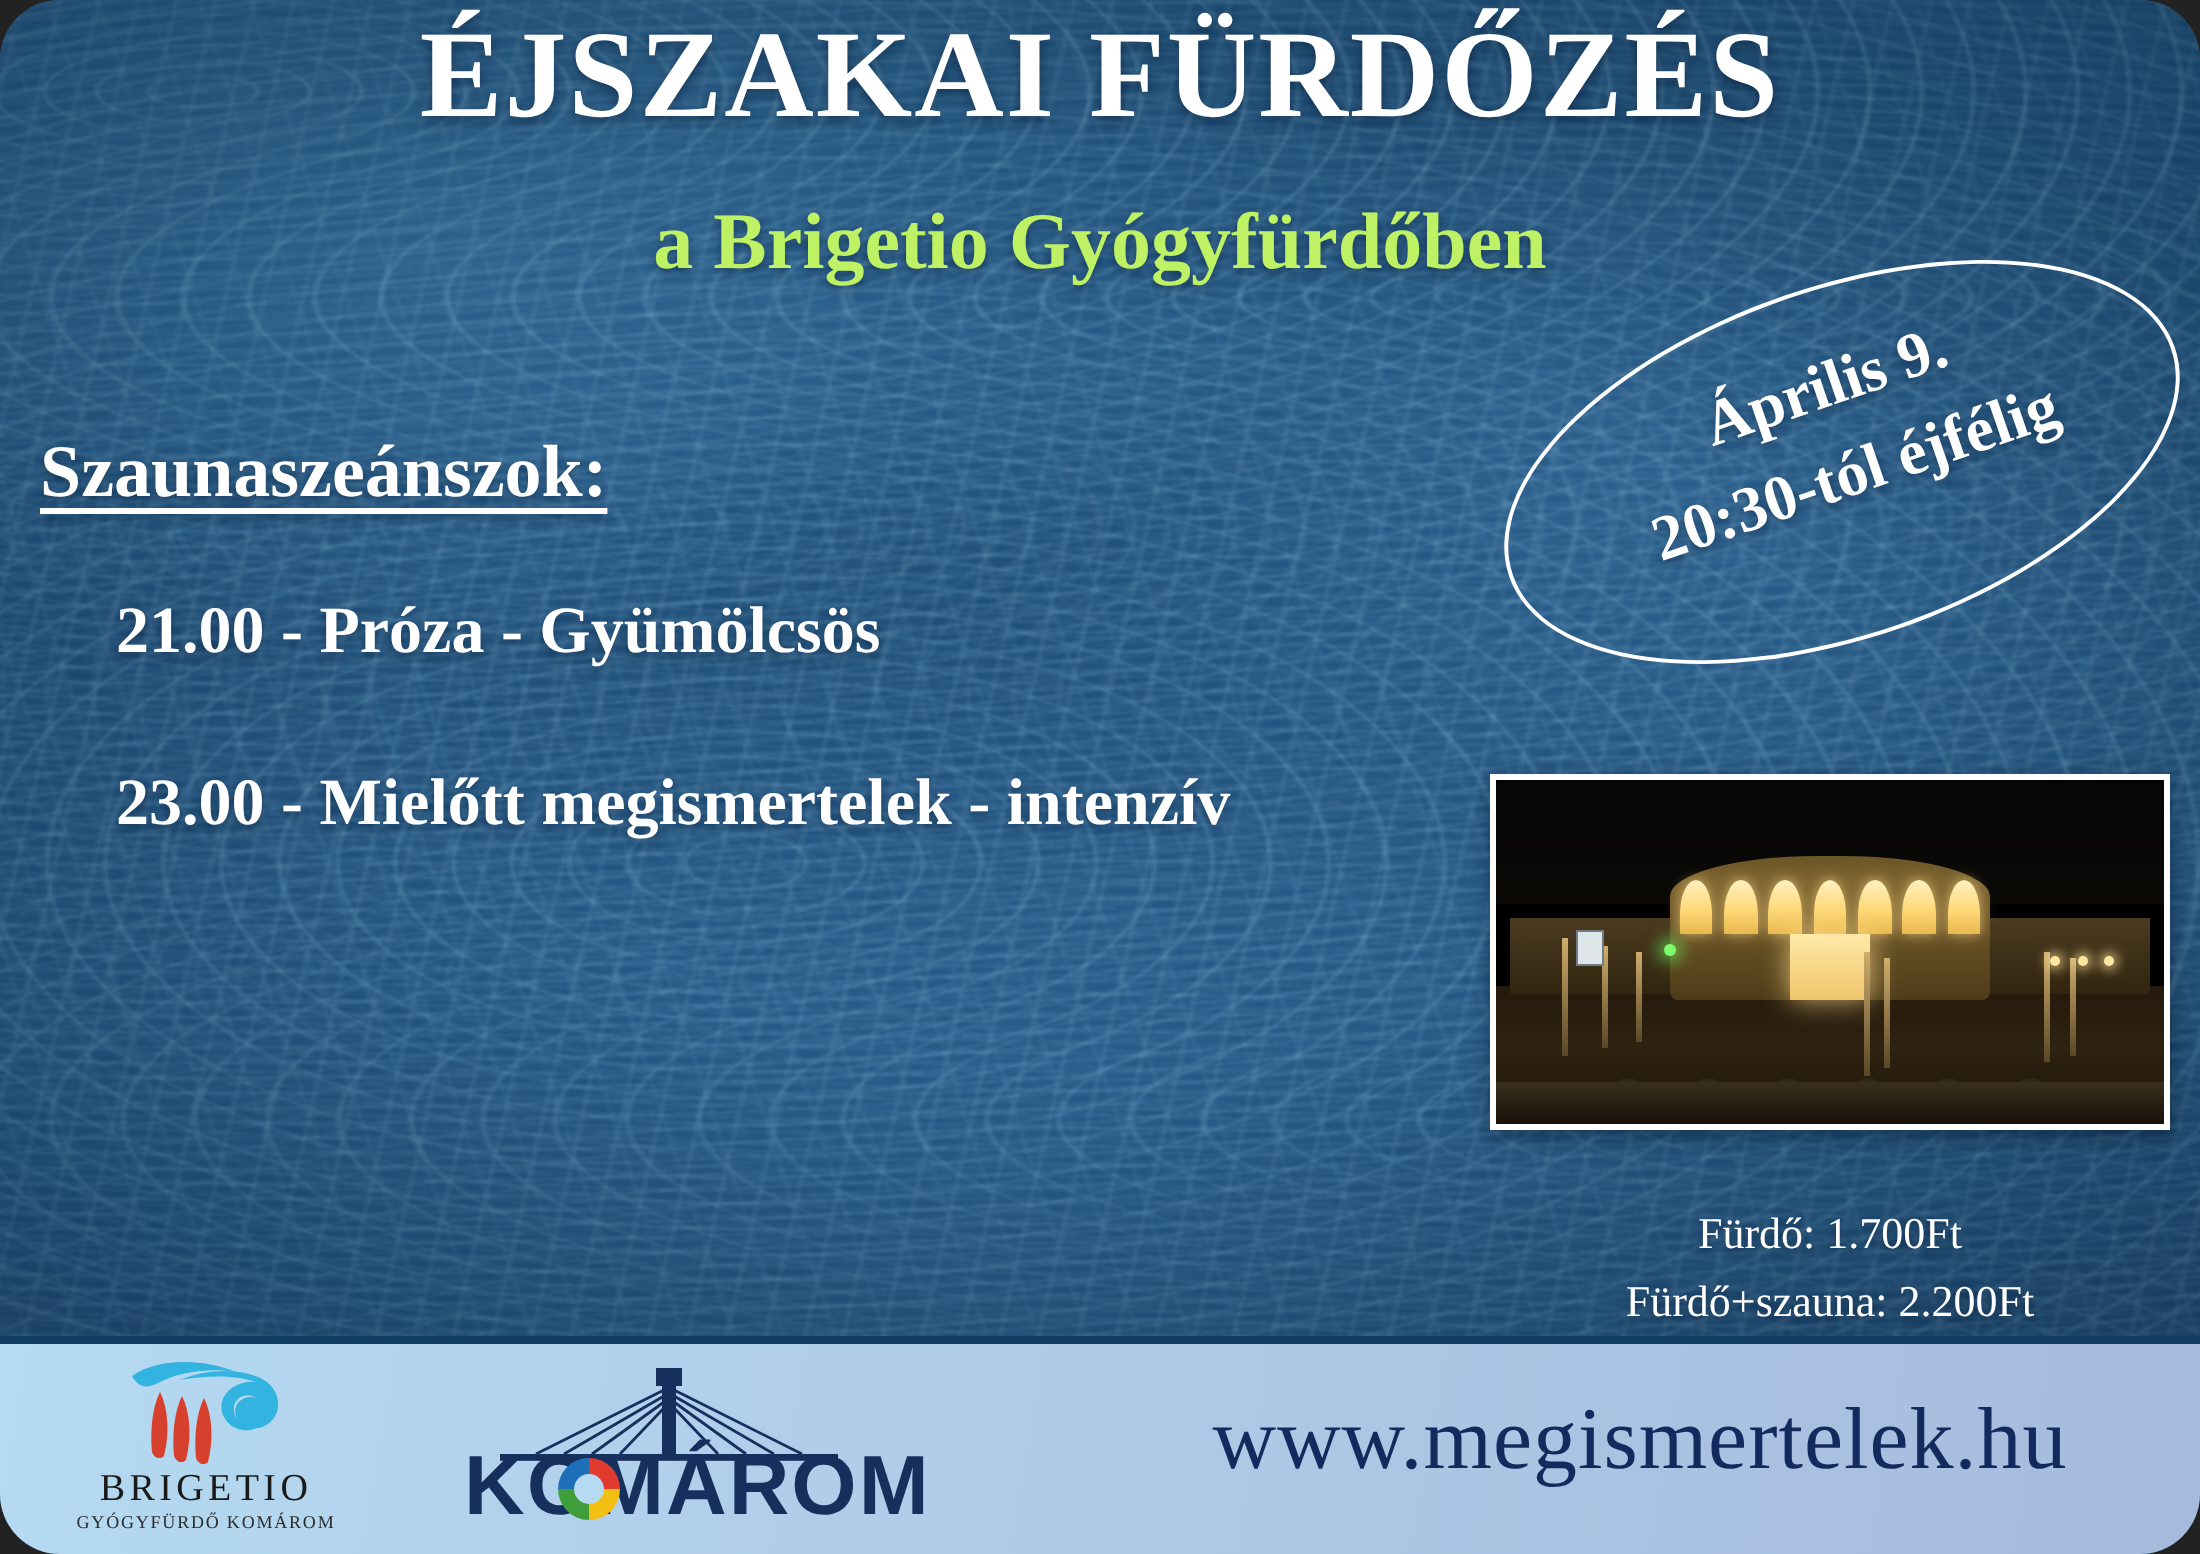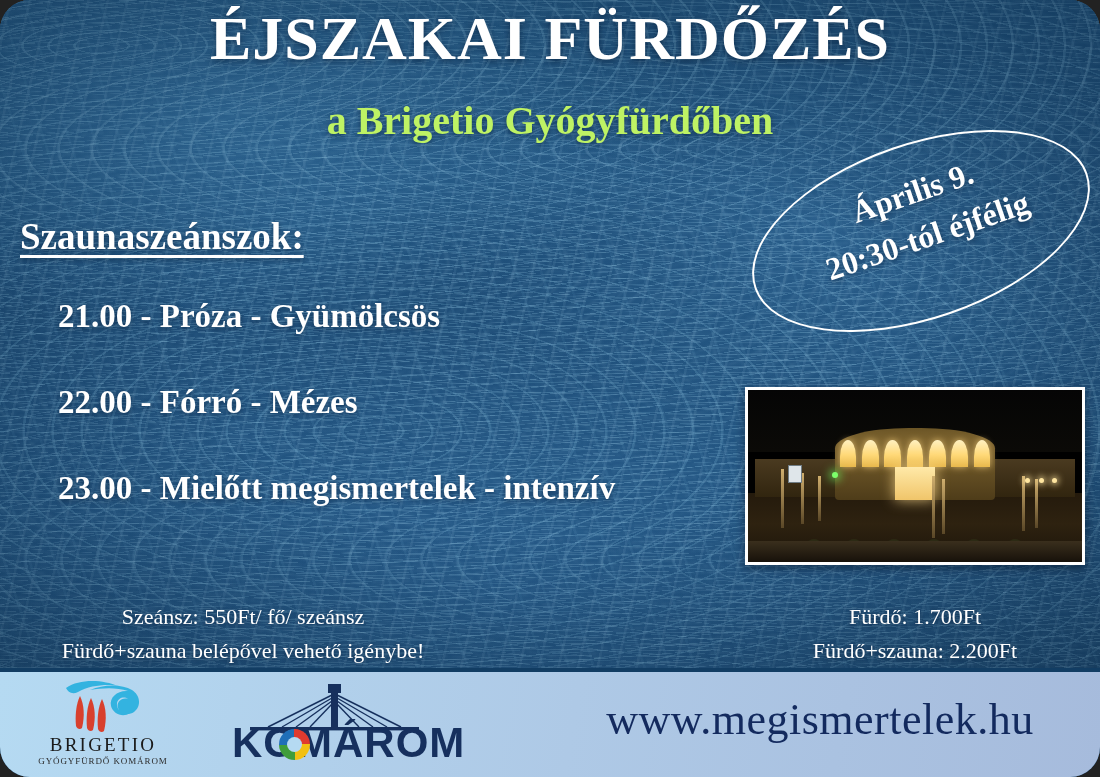--- a/index.html
+++ b/index.html
@@ -386,21 +386,20 @@
 
   <div class="date-oval"></div>
   <div class="date-text">
     <div>Április 9.</div>
     <div>20:30-tól éjfélig</div>
   </div>
 
   <div class="sessions-heading">Szaunaszeánszok:</div>
   <div class="session-list">
     <div class="session-item">21.00 - Próza - Gyümölcsös</div>
-    <div class="session-item">22.00 - Fórró - Mézes</div>
     <div class="session-item">23.00 - Mielőtt megismertelek - intenzív</div>
   </div>
 
   <div class="photo-frame">
     <div class="photo-sky"></div>
     <div class="photo-ground"></div>
     <div class="photo-wing wing-l"></div>
     <div class="photo-wing wing-r"></div>
     <div class="photo-rotunda"></div>
     <div class="arch-row">
@@ -427,24 +426,20 @@
     <div class="dot-light" style="left:91%;bottom:46%;"></div>
     <div class="shrub" style="left:18%;"></div>
     <div class="shrub" style="left:30%;"></div>
     <div class="shrub" style="left:42%;"></div>
     <div class="shrub" style="left:54%;"></div>
     <div class="shrub" style="left:66%;"></div>
     <div class="shrub" style="left:78%;"></div>
     <div class="photo-road"></div>
   </div>
 
-  <div class="price-left">
-    <div>Szeánsz: 550Ft/ fő/ szeánsz</div>
-    <div>Fürdő+szauna belépővel vehető igénybe!</div>
-  </div>
   <div class="price-right">
     <div>Fürdő: 1.700Ft</div>
     <div>Fürdő+szauna: 2.200Ft</div>
   </div>
 
   <div class="footer">
 
     <div class="brigetio-logo">
       <svg class="brig-mark" viewBox="0 0 92 56">
         <path d="M6 10 C20 0 44 2 58 8 C48 6 30 7 18 14 C12 17 8 14 6 10 Z" fill="#33b3e0"></path>

